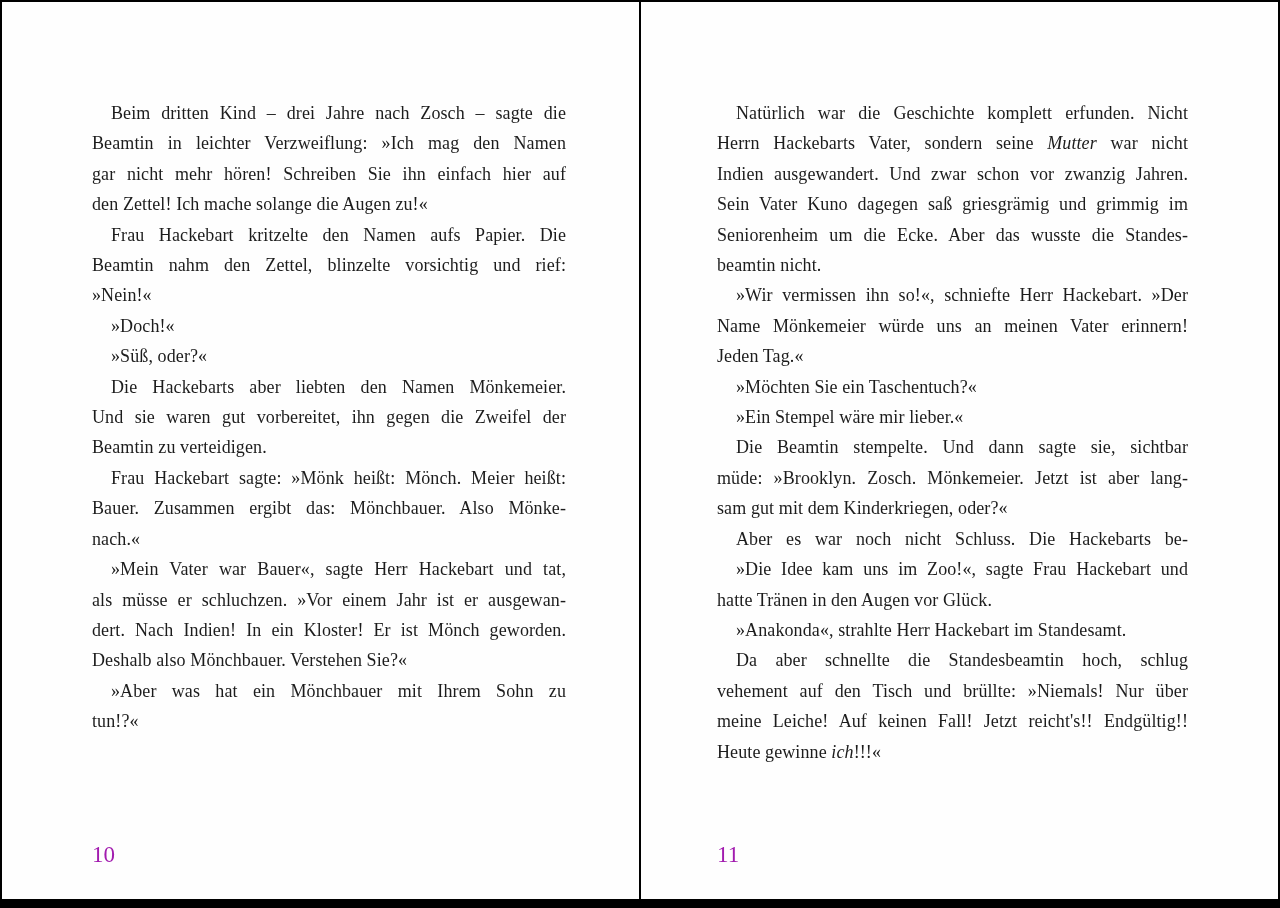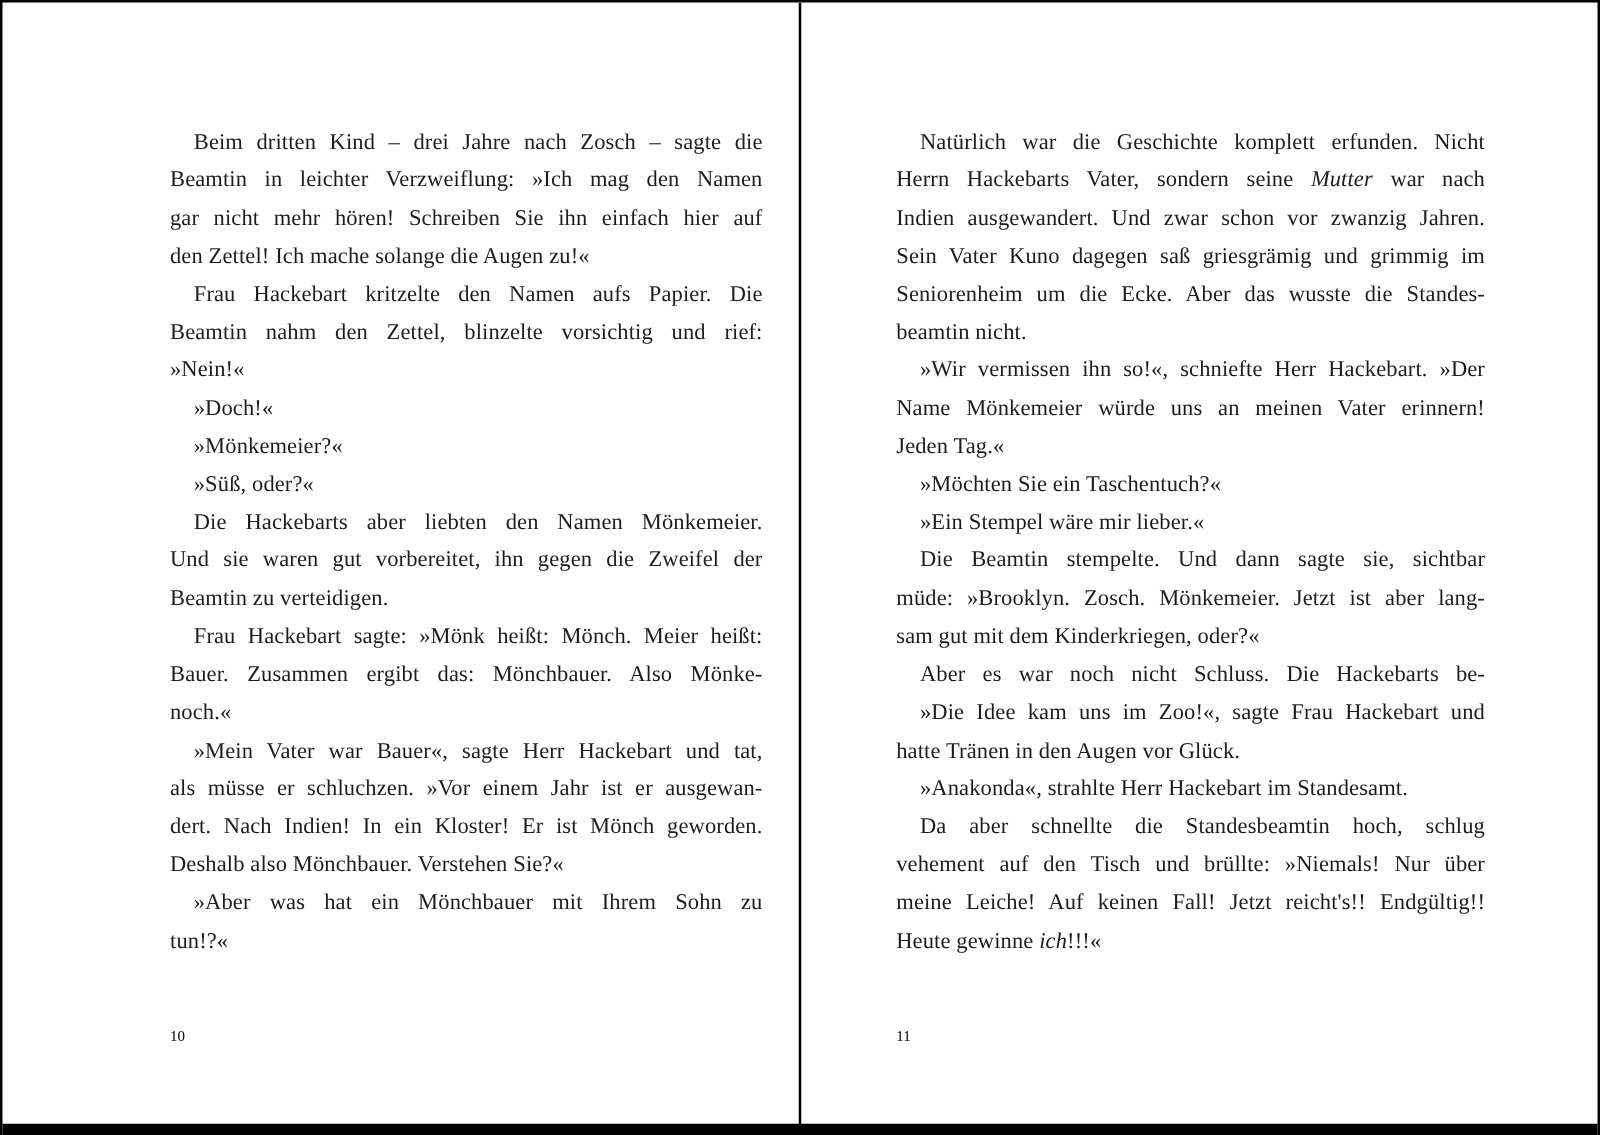--- a/index.html
+++ b/index.html
@@ -9,21 +9,21 @@
     box-sizing: border-box;
     background: #fefefe;
     border-top: 2px solid #000;
     border-left: 2px solid #000;
     border-right: 2px solid #000;
     overflow: hidden;
     font-family: "Liberation Serif", "DejaVu Serif", serif;
     color: #1c1c1c;
   }
   .page { position: absolute; top: 0; height: 100%; }
-  .page-left  { left: 0;     width: 637px; margin-left: 44px; }
+  .page-left  { left: 0;     width: 637px; }
   .page-right { left: 639px; width: 505px; }
   .divider {
     position: absolute; left: 637px; top: 0;
     width: 2px; height: 908px; background: #000;
   }
   .bottom-bar {
     position: absolute; left: -2px; bottom: 0;
     width: 1280px; height: 9px; background: #000;
   }
   .text-block {
@@ -32,22 +32,22 @@
     line-height: 30.4px;
     letter-spacing: 0.1px;
   }
   .page-left  .text-block { left: 90px; width: 474px; }
   .page-right .text-block { left: 76px; width: 471px; }
   .line { text-align: justify; text-align-last: justify; white-space: normal; }
   .line.last { text-align-last: left; }
   .line.indent { text-indent: 19px; }
   .italic { font-style: italic; }
   .page-number {
-    position: absolute; top: 820px;
-    font-size: 12px; color: #000000;
+    position: absolute; top: 840px;
+    font-size: 23px; color: #a21caf;
   }
   .page-left  .page-number { left: 90px; }
   .page-right .page-number { left: 76px; width: 471px; text-align: left; padding-right: 7px; box-sizing: border-box; }
 </style>
 </head>
 <body>
 
 <div class="spread">
 
   <div class="page page-left">
@@ -60,34 +60,31 @@
         </div>
         <div>
           <div class="line indent"><span>Frau Hackebart kritzelte den Namen aufs Papier. Die</span></div>
           <div class="line"><span>Beamtin nahm den Zettel, blinzelte vorsichtig und rief:</span></div>
           <div class="line last"><span>»Nein!«</span></div>
         </div>
         <div>
           <div class="line indent last"><span>»Doch!«</span></div>
         </div>
         <div>
-          <div class="line indent last"><span>»Mönkemeier?«</span></div>
-        </div>
-        <div>
           <div class="line indent last"><span>»Süß, oder?«</span></div>
         </div>
         <div>
           <div class="line indent"><span>Die Hackebarts aber liebten den Namen Mönkemeier.</span></div>
           <div class="line"><span>Und sie waren gut vorbereitet, ihn gegen die Zweifel der</span></div>
           <div class="line last"><span>Beamtin zu verteidigen.</span></div>
         </div>
         <div>
           <div class="line indent"><span>Frau Hackebart sagte: »Mönk heißt: Mönch. Meier heißt:</span></div>
           <div class="line"><span>Bauer. Zusammen ergibt das: Mönchbauer. Also Mönke-</span></div>
-          <div class="line last"><span>noch.«</span></div>
+          <div class="line last"><span>nach.«</span></div>
         </div>
         <div>
           <div class="line indent"><span>»Mein Vater war Bauer«, sagte Herr Hackebart und tat,</span></div>
           <div class="line"><span>als müsse er schluchzen. »Vor einem Jahr ist er ausgewan-</span></div>
           <div class="line"><span>dert. Nach Indien! In ein Kloster! Er ist Mönch geworden.</span></div>
           <div class="line last"><span>Deshalb also Mönchbauer. Verstehen Sie?«</span></div>
         </div>
         <div>
           <div class="line indent"><span>»Aber was hat ein Mönchbauer mit Ihrem Sohn zu</span></div>
           <div class="line last"><span>tun!?«</span></div>
@@ -95,21 +92,21 @@
       </div>
     <div class="page-number">10</div>
   </div>
 
   <div class="divider"></div>
 
   <div class="page page-right">
     <div class="text-block">
         <div>
           <div class="line indent"><span>Natürlich war die Geschichte komplett erfunden. Nicht</span></div>
-          <div class="line"><span>Herrn Hackebarts Vater, sondern seine </span><span class="italic">Mutter</span><span> war nach</span></div>
+          <div class="line"><span>Herrn Hackebarts Vater, sondern seine </span><span class="italic">Mutter</span><span> war nicht</span></div>
           <div class="line"><span>Indien ausgewandert. Und zwar schon vor zwanzig Jahren.</span></div>
           <div class="line"><span>Sein Vater Kuno dagegen saß griesgrämig und grimmig im</span></div>
           <div class="line"><span>Seniorenheim um die Ecke. Aber das wusste die Standes-</span></div>
           <div class="line last"><span>beamtin nicht.</span></div>
         </div>
         <div>
           <div class="line indent"><span>»Wir vermissen ihn so!«, schniefte Herr Hackebart. »Der</span></div>
           <div class="line"><span>Name Mönkemeier würde uns an meinen Vater erinnern!</span></div>
           <div class="line last"><span>Jeden Tag.«</span></div>
         </div>

